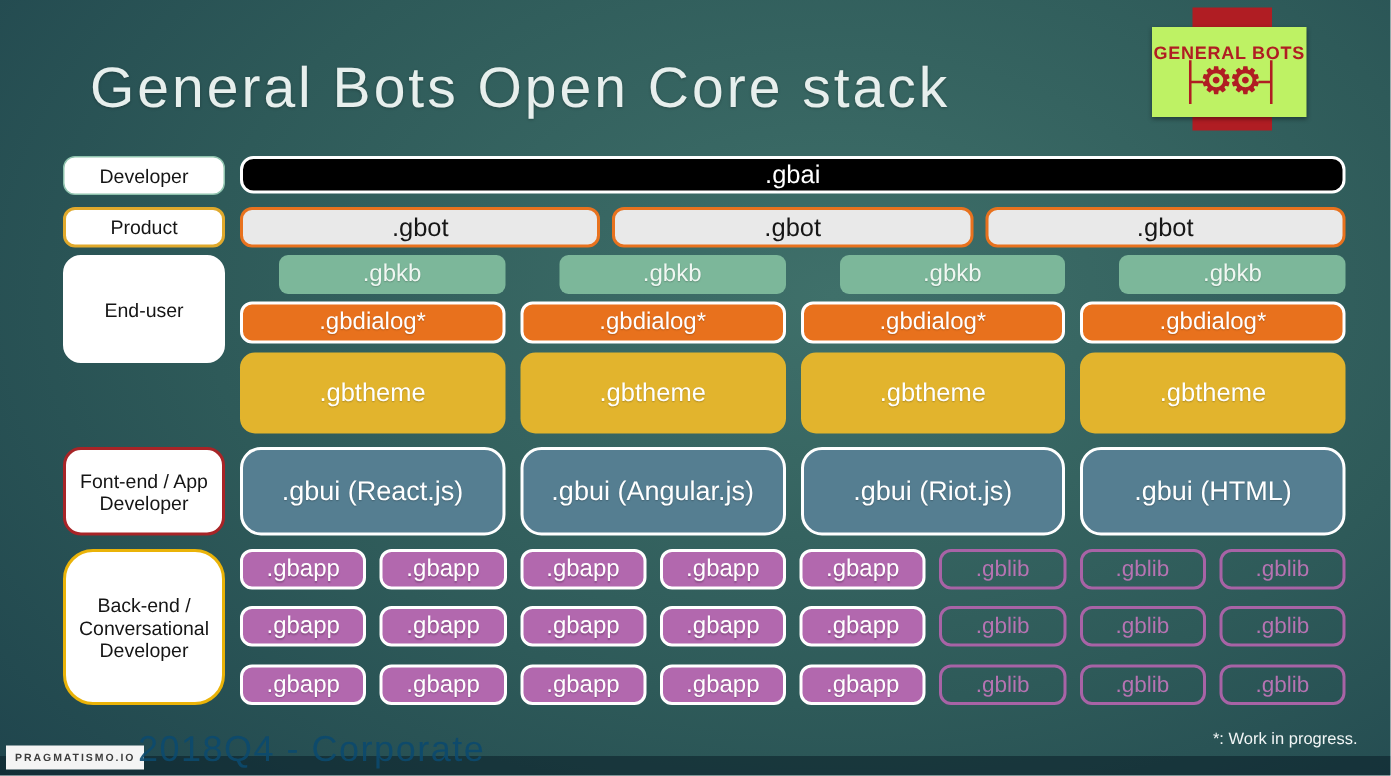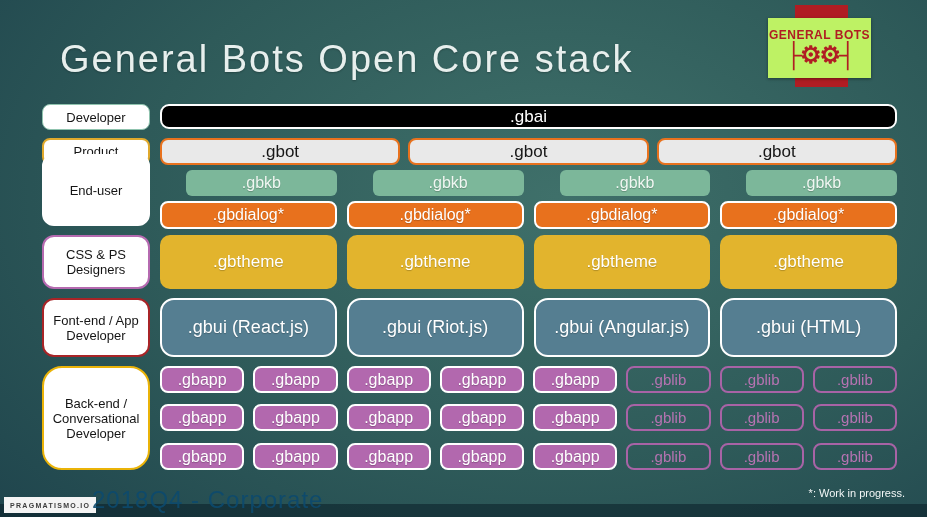--- a/index.html
+++ b/index.html
@@ -68,22 +68,21 @@
   <div class="title">General Bots Open Core stack</div>
 
   <div class="logo-ribbon"></div>
   <div class="logo-card">
     <div class="logo-text">GENERAL BOTS</div>
     <div class="logo-gears">├⚙⚙┤</div>
   </div>
 
   <div class="lbl lbl-architect" style="top:104px;height:26px">Developer</div>
   <div class="lbl lbl-product" style="top:138px;height:27px">Product</div>
-  <div class="lbl lbl-enduser" style="top:154px;height:72px">End-user</div>
-  <div class="lbl lbl-designers" style="top:235px;height:54px">CSS &amp; PS Designers</div>
+  <div class="lbl lbl-enduser" style="top:170px;height:72px">End-user</div>
   <div class="lbl lbl-frontend" style="top:298px;height:59px">Font-end / App Developer</div>
   <div class="lbl lbl-backend" style="top:366px;height:104px">Back-end / Conversational Developer</div>
 
   <div class="row" style="top:104px;height:25px">
     <div class="box gbai">.gbai</div>
   </div>
 
   <div class="row g8" style="top:138px;height:27px">
     <div class="box gbot">.gbot</div>
     <div class="box gbot">.gbot</div>
@@ -106,22 +105,22 @@
 
   <div class="row g10" style="top:235px;height:54px">
     <div class="box gbtheme">.gbtheme</div>
     <div class="box gbtheme">.gbtheme</div>
     <div class="box gbtheme">.gbtheme</div>
     <div class="box gbtheme">.gbtheme</div>
   </div>
 
   <div class="row g10" style="top:298px;height:59px">
     <div class="box gbui">.gbui (React.js)</div>
+    <div class="box gbui">.gbui (Angular.js)</div>
     <div class="box gbui">.gbui (Riot.js)</div>
-    <div class="box gbui">.gbui (Angular.js)</div>
     <div class="box gbui">.gbui (HTML)</div>
   </div>
 
   <div class="row g9" style="top:366px;height:27px">
     <div class="box gbapp">.gbapp</div>
     <div class="box gbapp">.gbapp</div>
     <div class="box gbapp">.gbapp</div>
     <div class="box gbapp">.gbapp</div>
     <div class="box gbapp">.gbapp</div>
     <div class="box gblib">.gblib</div>

